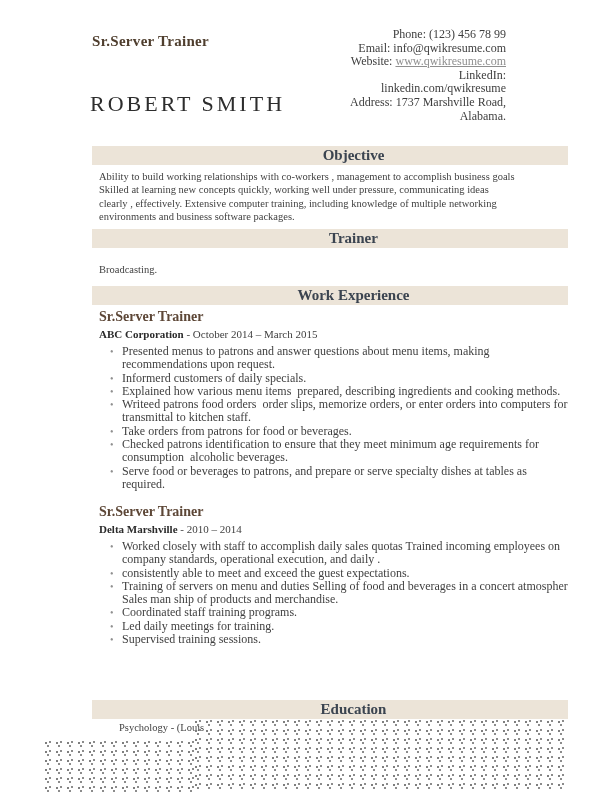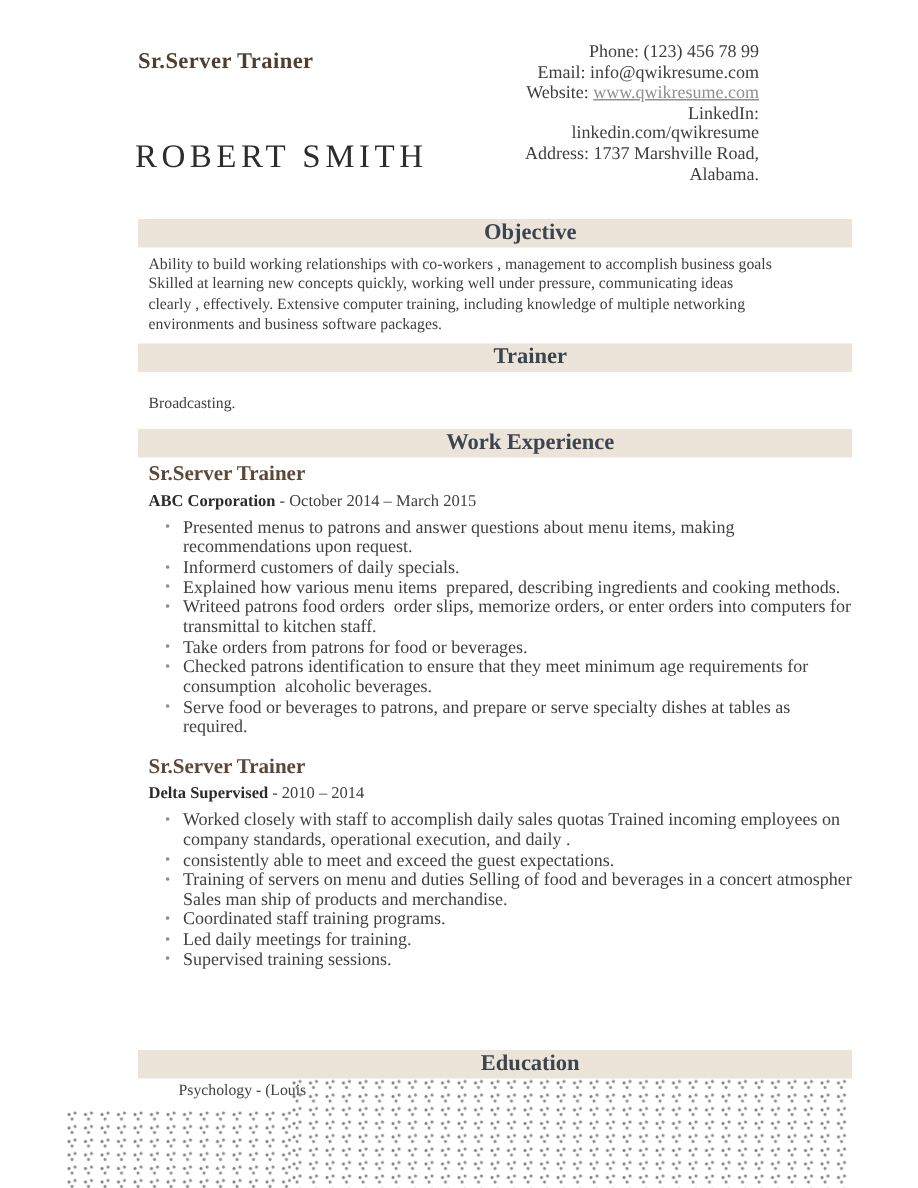--- a/index.html
+++ b/index.html
@@ -129,21 +129,21 @@
 transmittal to kitchen staff.</li>
     <li>Take orders from patrons for food or beverages.</li>
     <li>Checked patrons identification to ensure that they meet minimum age requirements for
 consumption  alcoholic beverages.</li>
     <li>Serve food or beverages to patrons, and prepare or serve specialty dishes at tables as
 required.</li>
   </ul>
 
   <div class="job-title job2-title">Sr.Server Trainer</div>
   <div class="company-line job2-company">
-    <span class="company">Delta Supervised</span><span class="dates"> - 2010 – 2014</span>
+    <span class="company">Delta Marshville</span><span class="dates"> - 2010 – 2014</span>
   </div>
   <ul class="bullets job2-bullets">
     <li>Worked closely with staff to accomplish daily sales quotas Trained incoming employees on
 company standards, operational execution, and daily .</li>
     <li>consistently able to meet and exceed the guest expectations.</li>
     <li>Training of servers on menu and duties Selling of food and beverages in a concert atmosphere
 Sales man ship of products and merchandise.</li>
     <li>Coordinated staff training programs.</li>
     <li>Led daily meetings for training.</li>
     <li>Supervised training sessions.</li>

